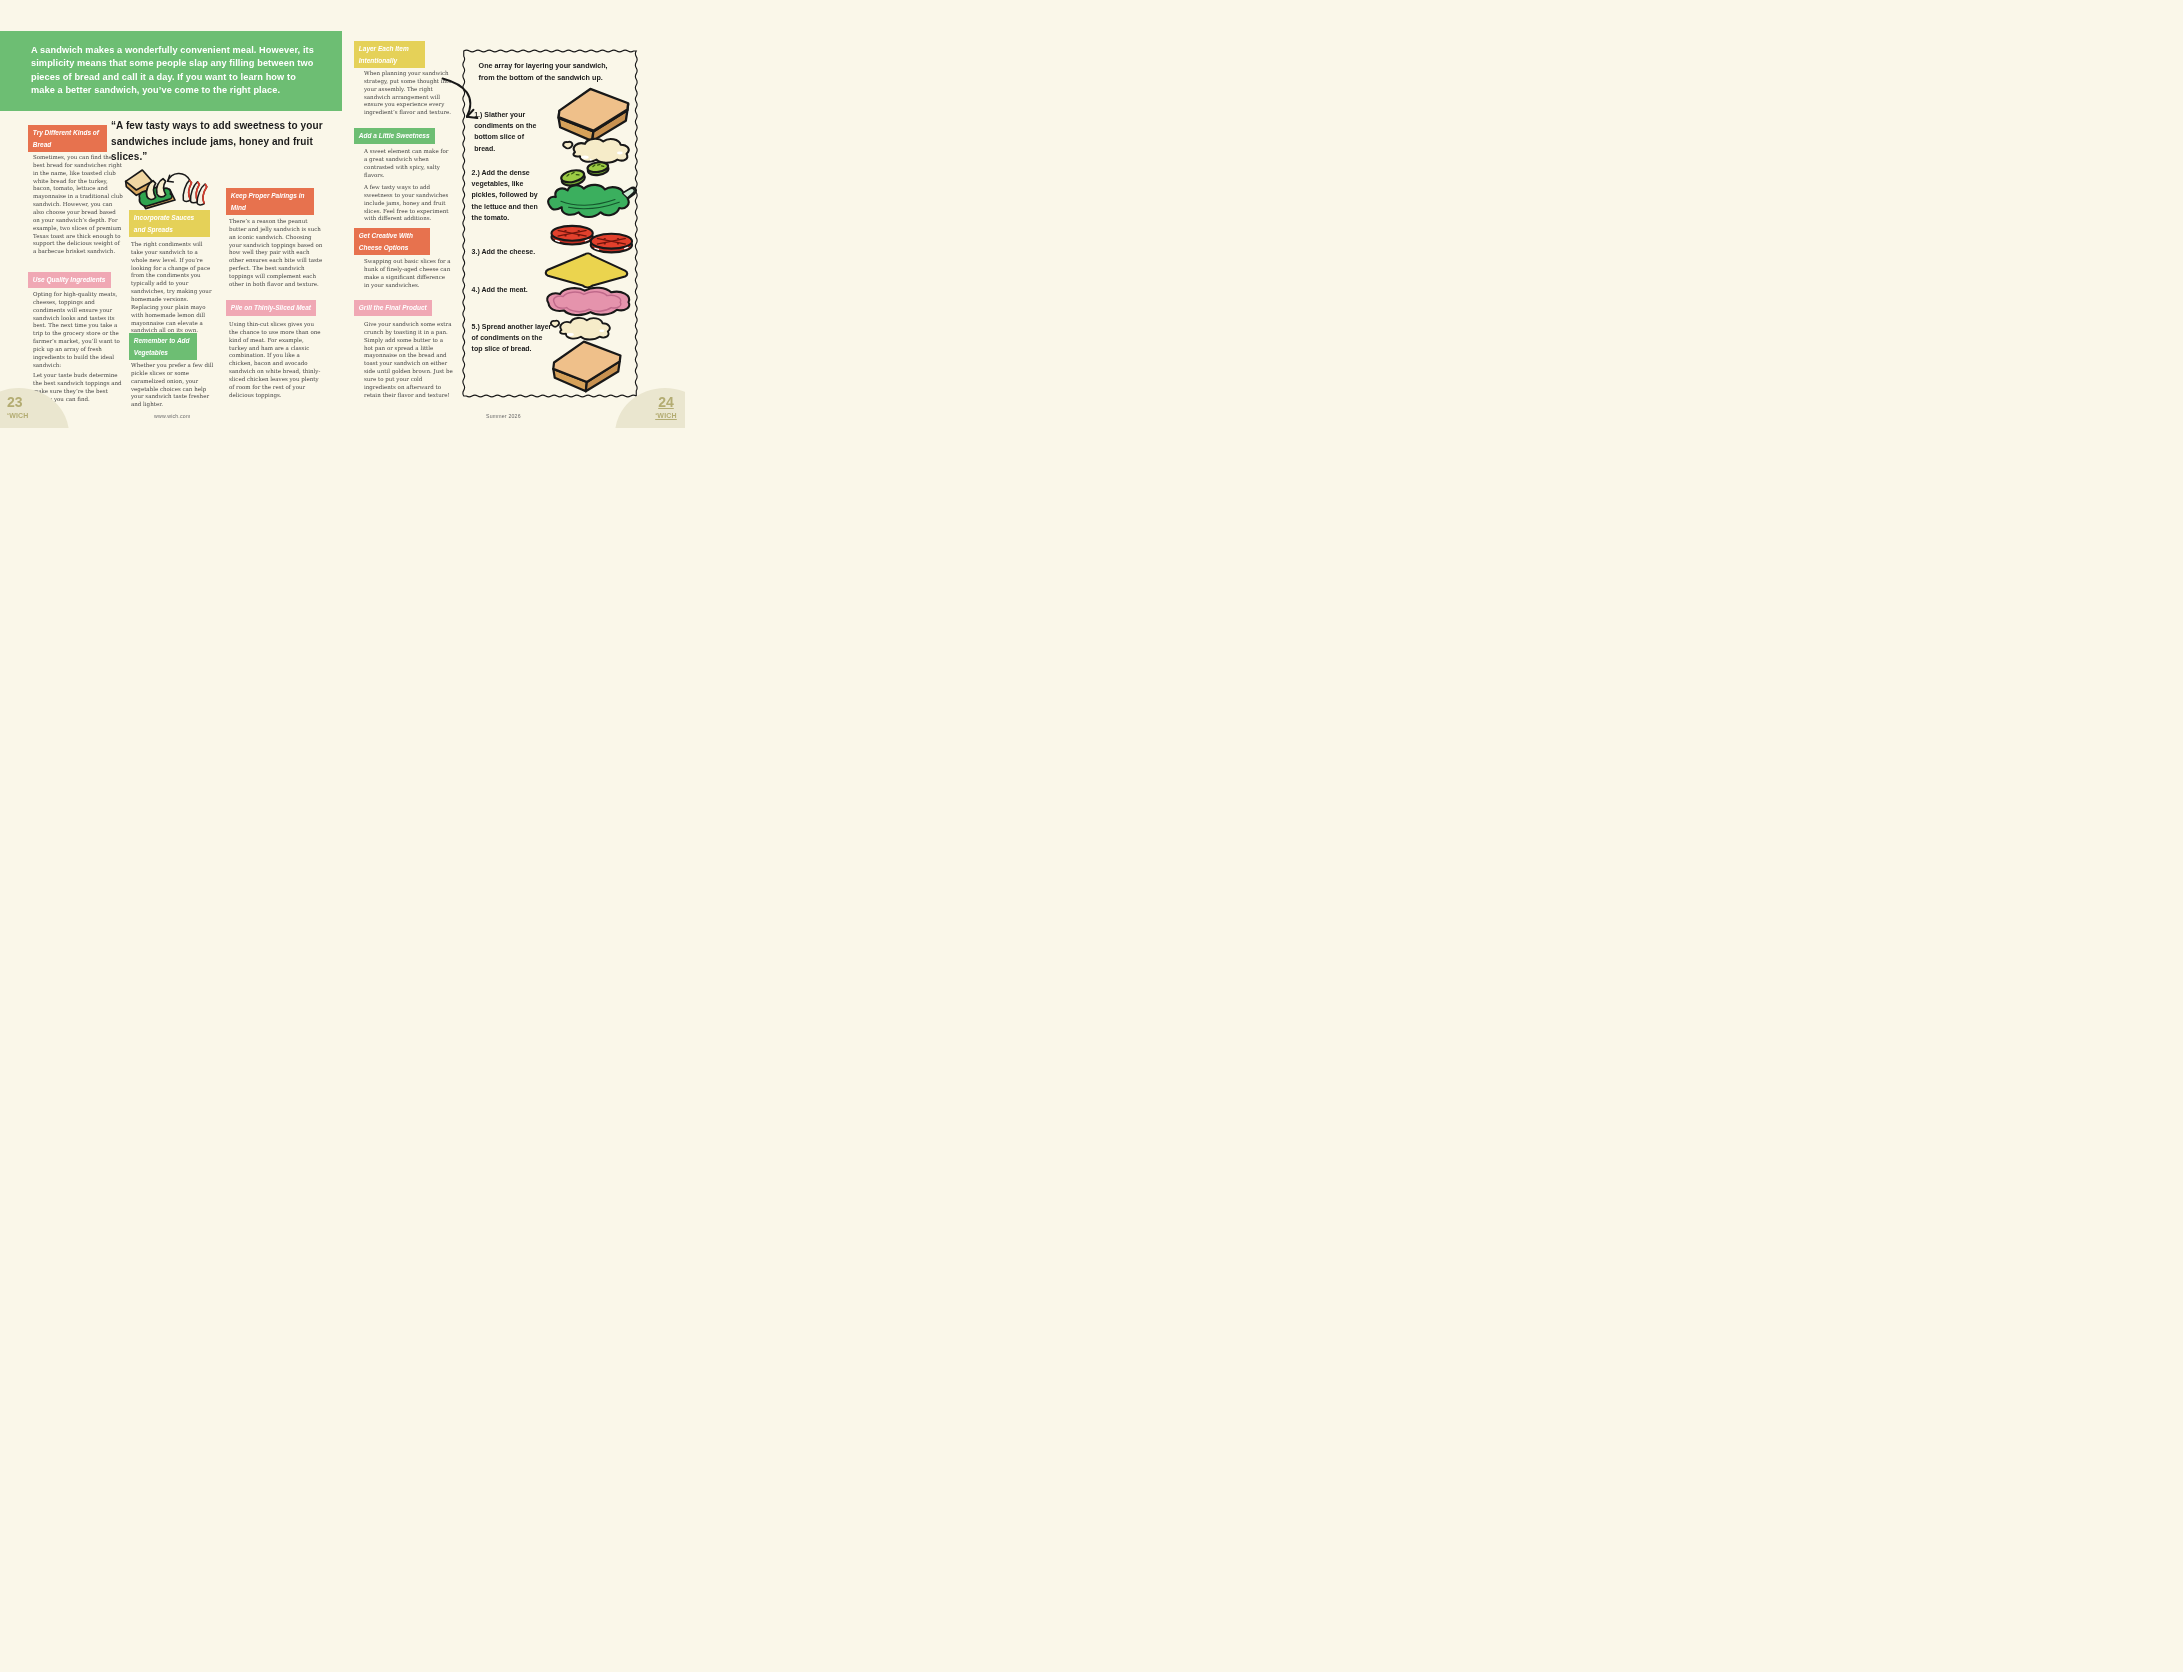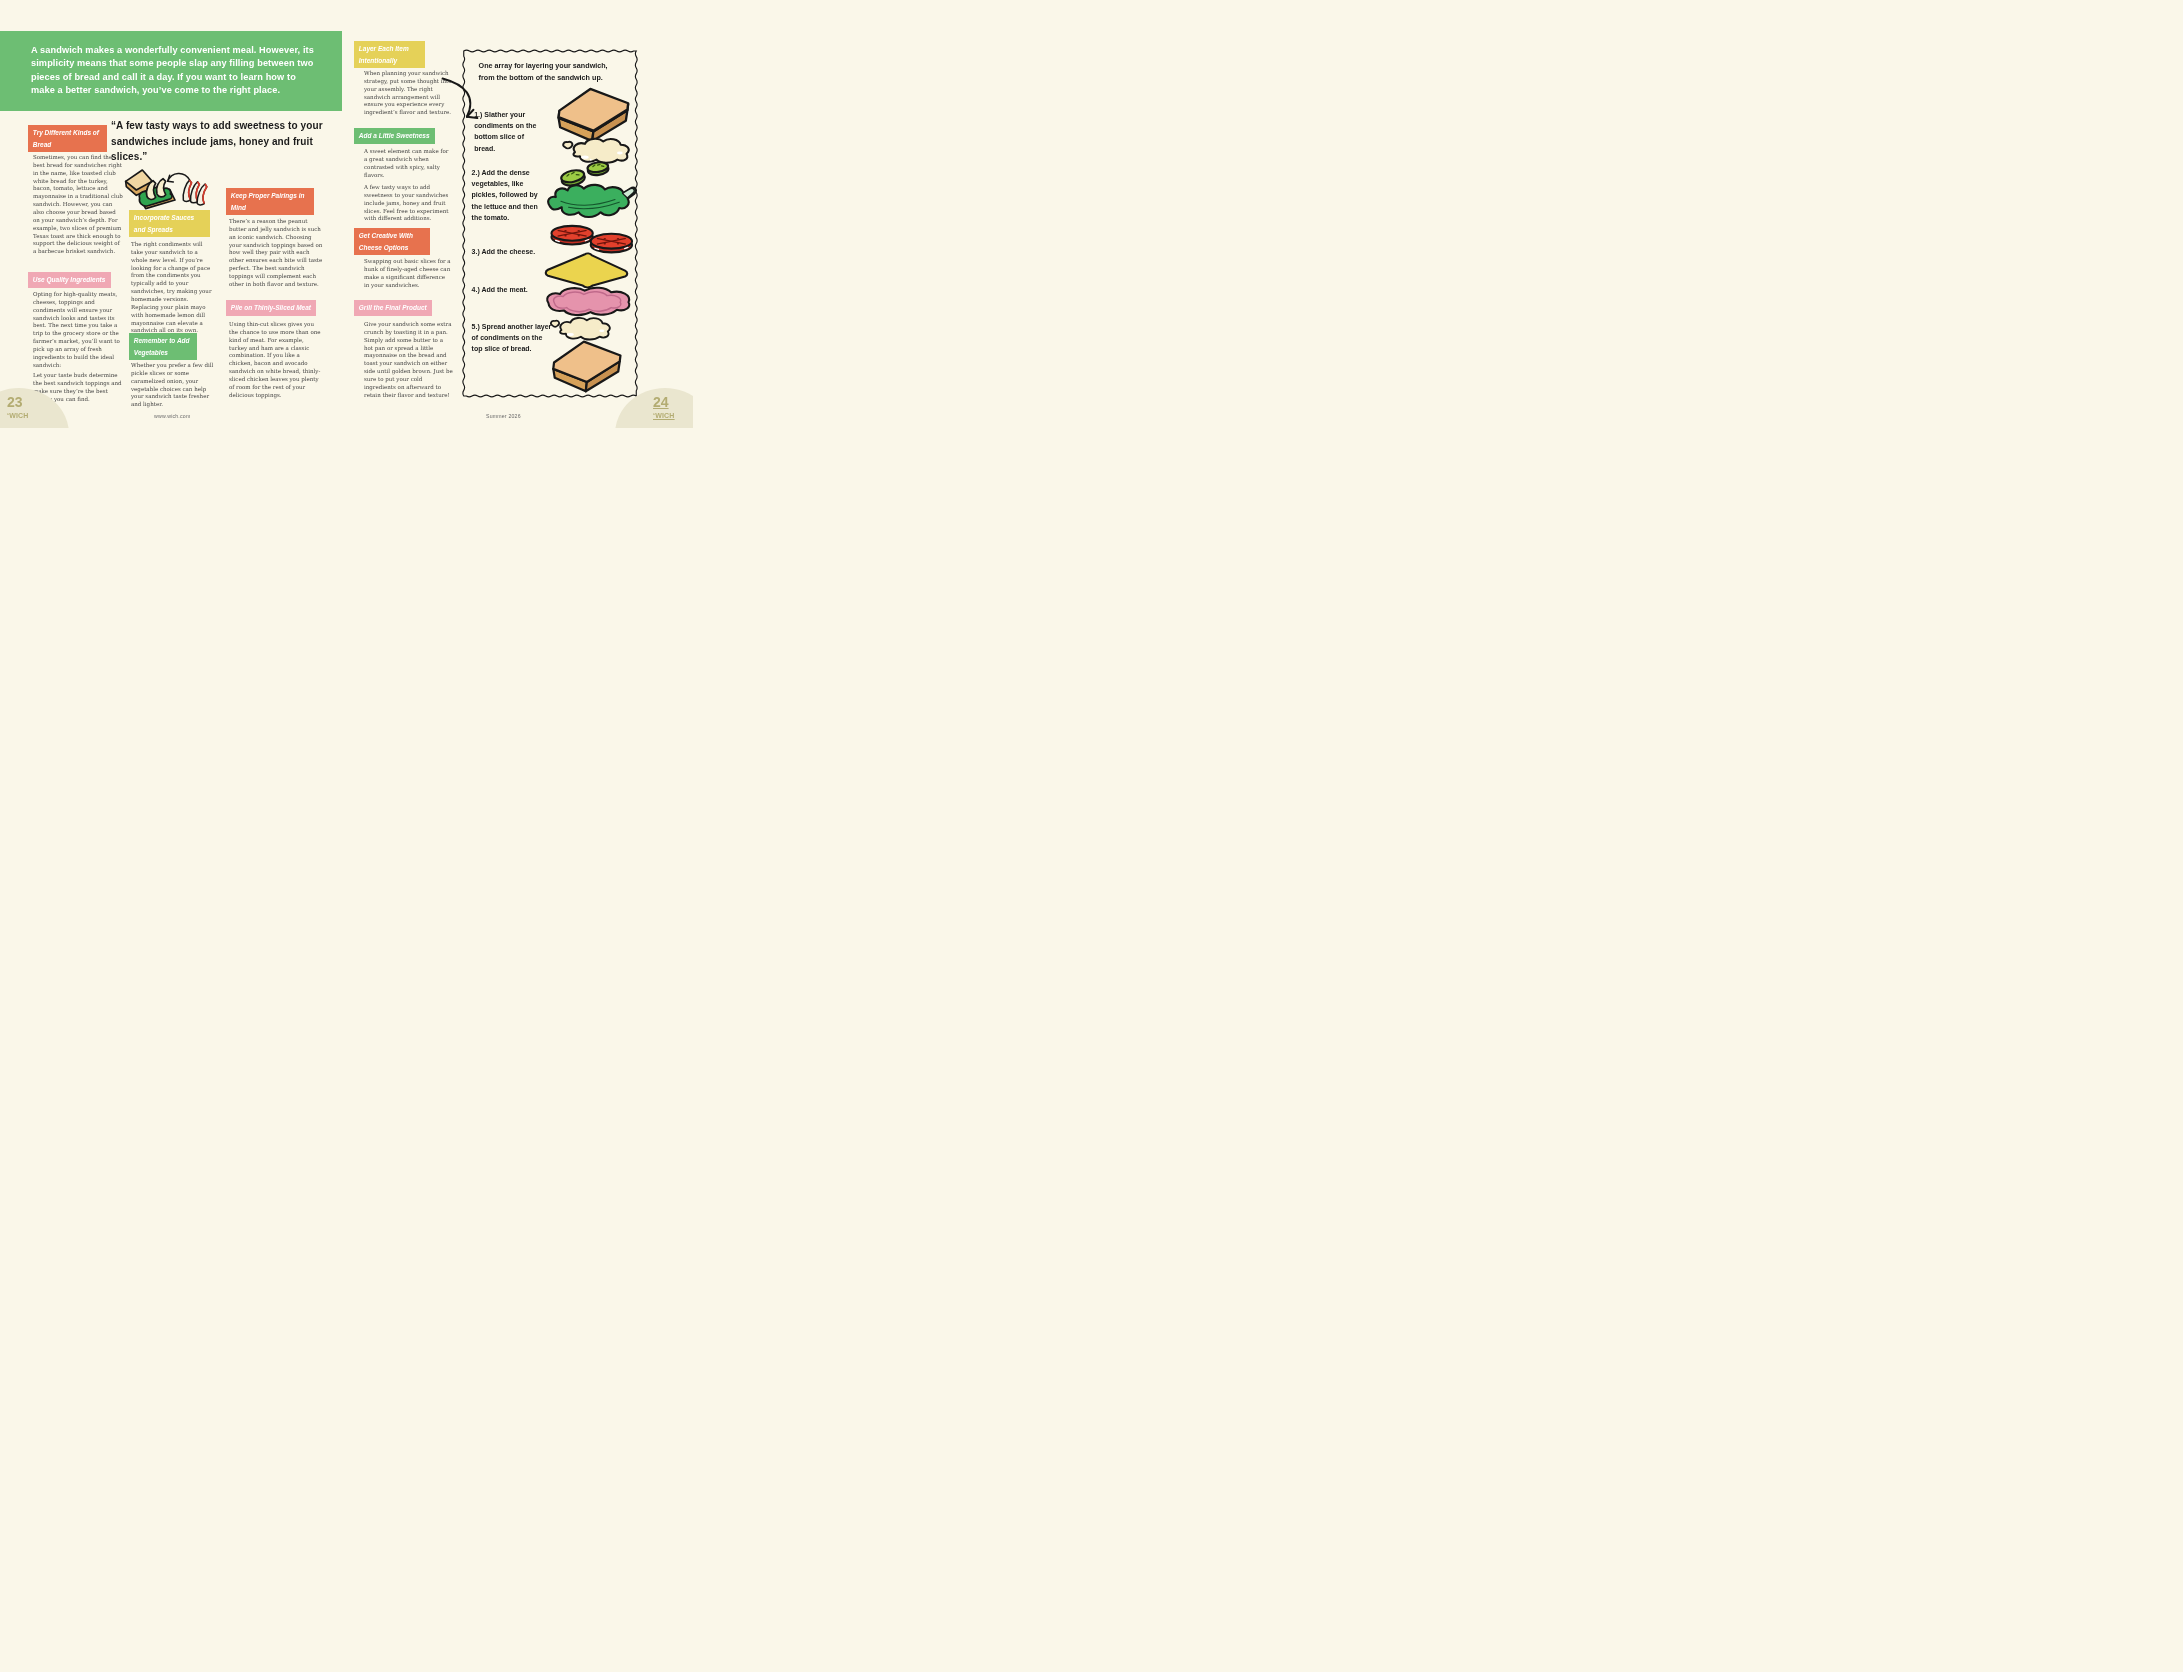--- a/index.html
+++ b/index.html
@@ -1,18 +1,18 @@
 <!DOCTYPE html>
 <html style="font-size:7px"><head>
 <meta charset="utf-8">
 <style>
   html,body{margin:0;padding:0;}
   body{background:#FAF7E9;}
   .page{position:relative;width:685px;height:428px;background:#FAF7E9;overflow:hidden;
-        font-family:"Liberation Sans",sans-serif;padding-left:8px;}
+        font-family:"Liberation Sans",sans-serif;}
   .intro-banner{position:absolute;left:0;top:31px;width:342px;height:80px;background:#6DBE73;}
   .intro-text{position:absolute;left:31px;top:13px;width:288px;color:#FFFFFF;
         font-size:9.2px;font-weight:bold;line-height:1.44;letter-spacing:0.1px;}
   .label{position:absolute;display:inline-block;color:#FFFFFF;font-weight:bold;font-style:italic;
         font-size:6.5px;line-height:1.75;padding:2.2px 5.2px 2.2px 4.8px;box-sizing:content-box;}
   .orange{background:#E7724E;}
   .pink{background:#F0A8B4;}
   .yellow{background:#E5D158;}
   .green{background:#6DBE73;}
   .body-text{position:absolute;color:#3E3E3E;font-family:"DejaVu Serif","Liberation Serif",serif;
@@ -239,19 +239,19 @@
 
   <div class="footer" style="left:154px;top:413px;">www.wich.com</div>
   <div class="footer" style="left:486px;top:413px;">Summer 2026</div>
 
   <div class="oval" style="left:-31px;top:388px;width:100px;height:92px;"></div>
   <div class="pagenum" style="left:7px;top:395px;">
     <div class="num">23</div>
     <div class="lbl">‘WICH</div>
   </div>
   <div class="oval" style="left:615px;top:388px;width:100px;height:92px;"></div>
-  <div class="pagenum" style="left:653px;top:395px;width:26px;text-align:left;text-decoration:underline;">
+  <div class="pagenum" style="left:653px;top:395px;width:26px;text-align:center;text-decoration:underline;">
     <div class="num">24</div>
     <div class="lbl">‘WICH</div>
   </div>
 
 </div>
 
 
 </body></html>

